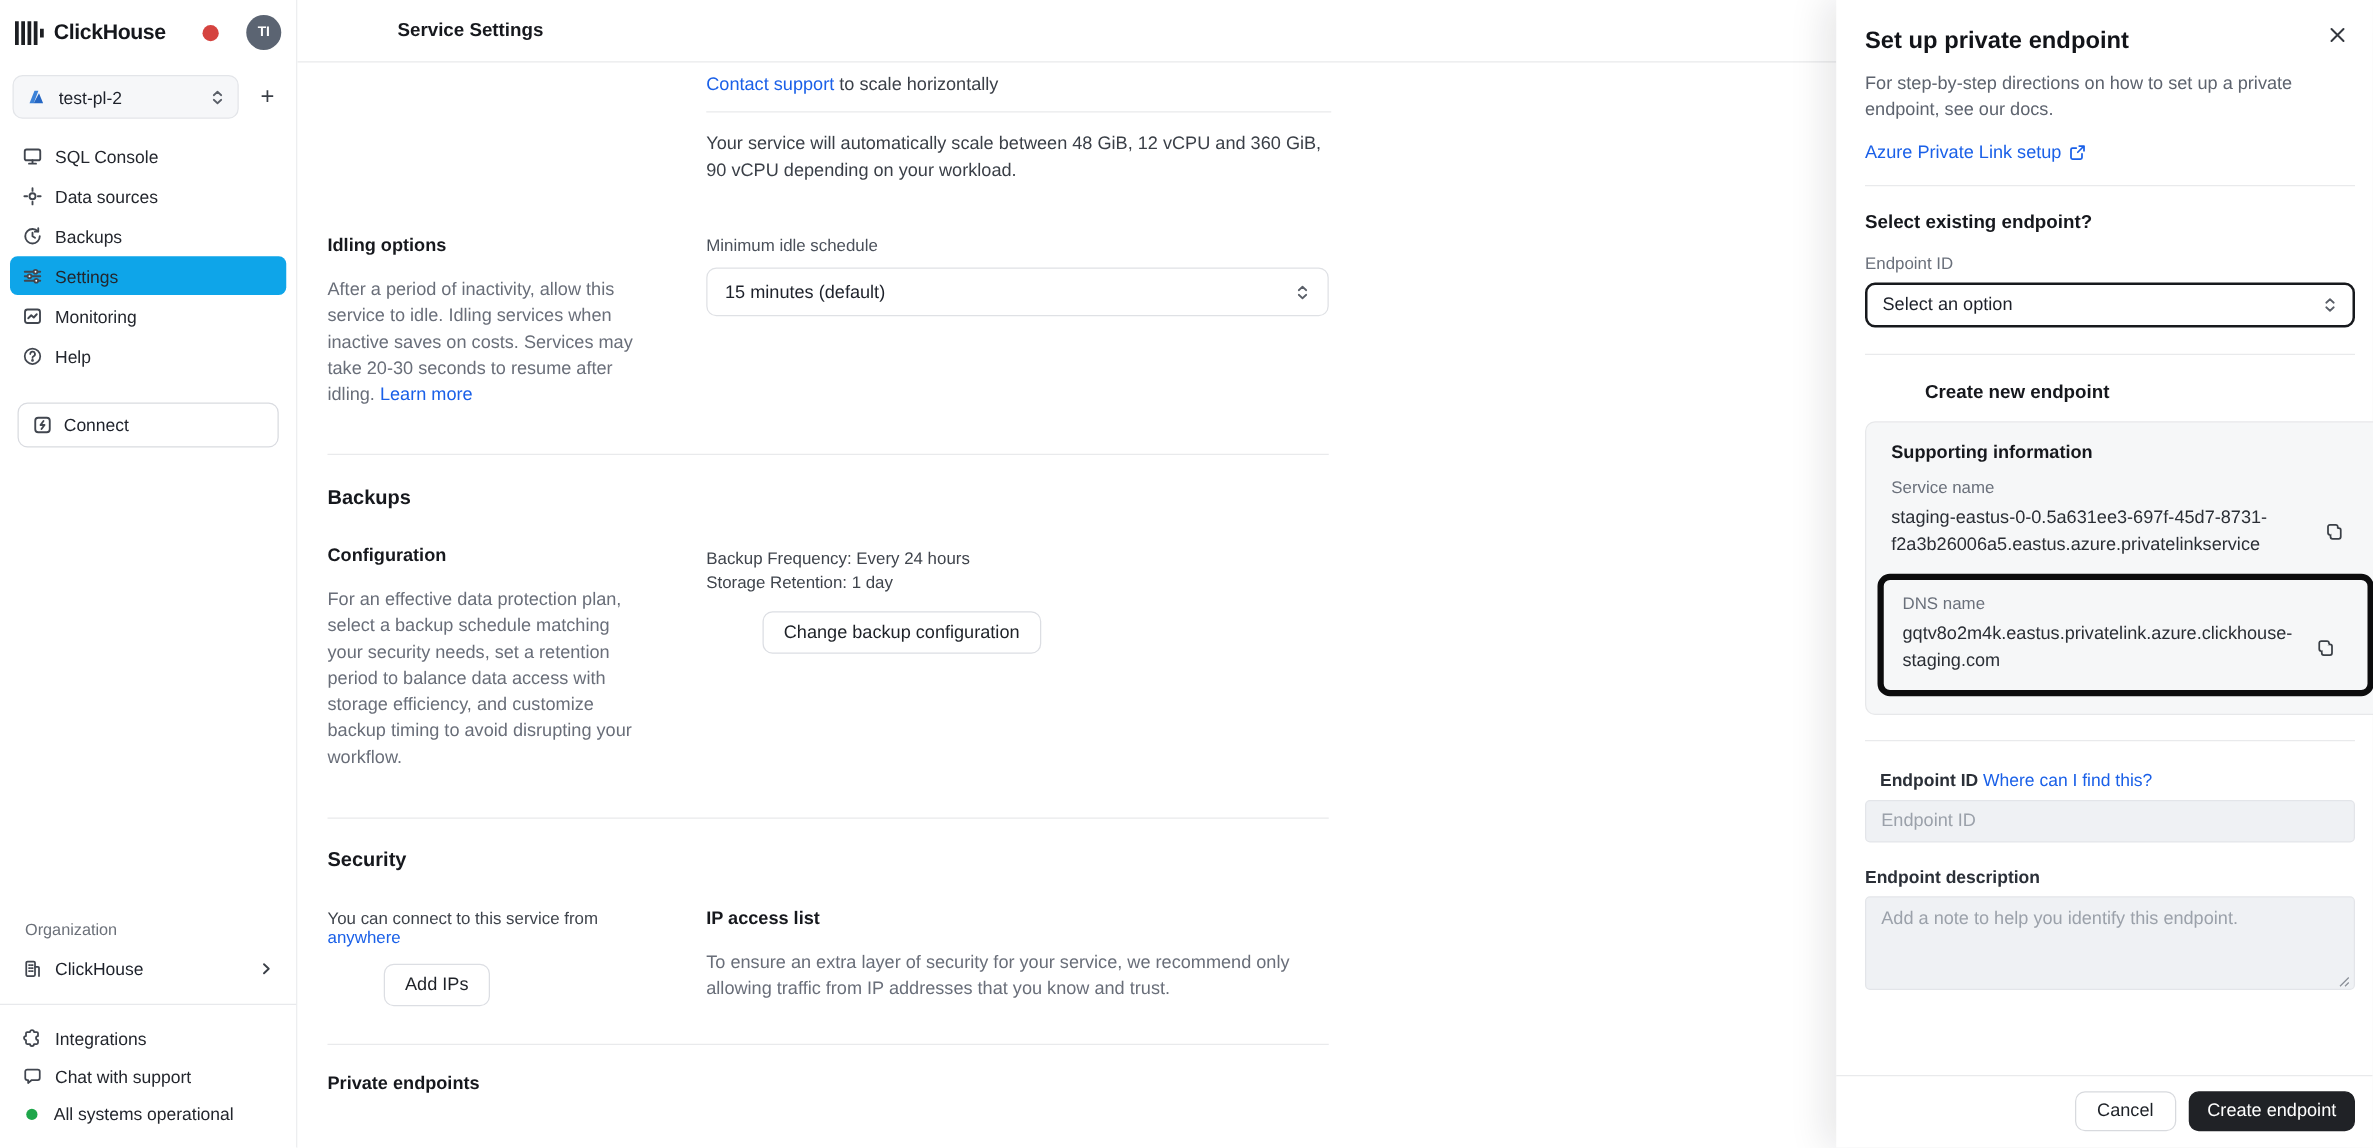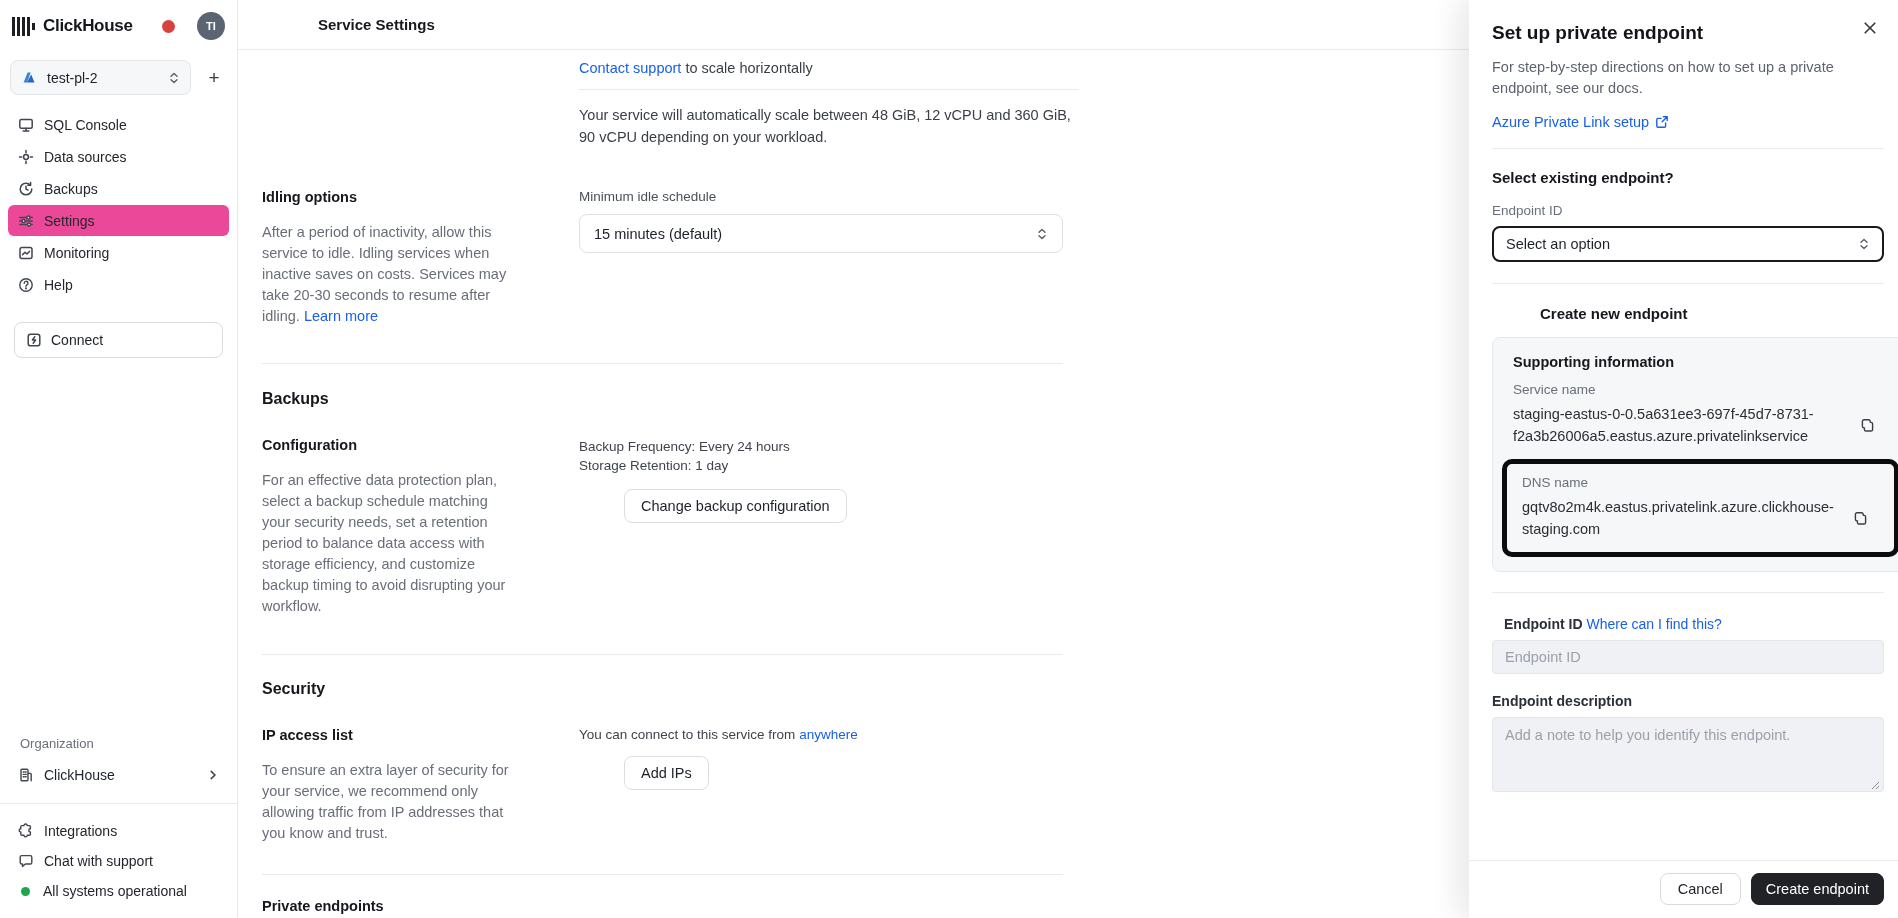--- a/index.html
+++ b/index.html
@@ -20,21 +20,21 @@
   .avatar { width:28px; height:28px; border-radius:50%; background:#5b6472; color:#fff;
     font-size:11px; font-weight:700; display:flex; align-items:center; justify-content:center; }
   .svc-row { display:flex; align-items:center; gap:12px; margin:10px 12px 14px 10px; }
   .svc-select { flex:1; height:35px; background:#f6f7f9; border:1px solid #e3e5e9; border-radius:8px;
     display:flex; align-items:center; gap:10px; padding:0 10px; cursor:pointer; }
   .svc-select .name { flex:1; font-size:14px; color:#1d212a; }
   .plus-btn { font-size:19px; color:#3a3f47; width:22px; text-align:center; cursor:pointer; }
   .nav { padding:0 8px; }
   .nav-item { height:31px; display:flex; align-items:center; gap:10px; padding:0 10px;
     border-radius:6px; color:#23262d; cursor:pointer; margin-bottom:1px; }
-  .nav-item.active { background:#ec4899; }
+  .nav-item.active { background:#0ea5e9; }
   .nav-item .ic { color:#41464f; width:16px; display:flex; justify-content:center; }
   .connect-btn { margin:21px 14px 0 14px; height:36px; border:1px solid #d9dbe0; border-radius:8px;
     display:flex; align-items:center; gap:9px; padding:0 11px; cursor:pointer; color:#1d212a; }
   .connect-btn .ic { color:#41464f; }
   .side-spacer { flex:1; }
   .org-label { margin:0 20px 8px 20px; font-size:13px; color:#6b7079; }
   .org-item { margin:0 8px; height:32px; display:flex; align-items:center; gap:10px; padding:0 10px;
     border-radius:6px; cursor:pointer; }
   .org-item .grow { flex:1; }
   .side-divider { height:1px; background:#e8e9ec; margin:12px 0; }
@@ -42,21 +42,21 @@
   .foot-item { height:30px; display:flex; align-items:center; gap:10px; padding:0 10px;
     border-radius:6px; cursor:pointer; color:#23262d; }
   .green-dot { width:9px; height:9px; border-radius:50%; background:#1ea64a; margin:0 3px; }
 
   
   .main { position:absolute; left:238px; top:0; bottom:0; right:429px; background:#fff; }
   .main-header { height:50px; border-bottom:1px solid #e9eaec; display:flex; align-items:center;
     padding-left:80px; }
   .main-title { font-size:15px; font-weight:700; color:#16181d; }
   .content { padding:0 0 0 24px; width:825px; }
-  .row { display:grid; grid-template-columns:250px 1fr; column-gap:67px; }
+  .row { display:grid; grid-template-columns:250px 1fr; column-gap:53px; }
   .h-sub { font-size:14.5px; font-weight:700; color:#16181d; }
   .para { font-size:14.5px; line-height:21px; color:#696e79; margin-top:17px; }
   .h-section { font-size:16px; font-weight:700; color:#16181d; }
   .divider { height:1px; background:#e9eaec; }
   .link { color:#1a60e8; cursor:pointer; text-decoration:none; }
   .field-label { font-size:13.5px; color:#4a505a; }
   .select-box { height:39px; background:#fff; border:1px solid #dfe1e5; border-radius:8px;
     display:flex; align-items:center; padding:0 14px; margin-top:10px; cursor:pointer; }
   .select-box .val { flex:1; font-size:14.5px; color:#1d212a; }
   .btn { display:inline-flex; align-items:center; justify-content:center; height:34px; padding:0 16px;
@@ -306,28 +306,28 @@
         <div class="kv">Backup Frequency: Every 24 hours</div>
         <div class="kv">Storage Retention: 1 day</div>
         <div style="margin-top:14px;"><span class="btn">Change backup configuration</span></div>
       </div>
     </div>
 
     <div class="divider" style="margin-top:37px;"></div>
     <div class="h-section" style="margin-top:25px;">Security</div>
     <div class="row" style="margin-top:29px;">
       <div>
-        <div class="h-sub">IP access list</div>
-        <div class="para">To ensure an extra layer of security for your service, we recommend only allowing traffic from IP addresses that you know and trust.</div>
-      </div>
-      <div>
         <div style="font-size:13.5px; color:#3f444c;">
           <span>You can connect to this service from </span><span class="link">anywhere</span>
         </div>
         <div style="margin-top:14px;"><span class="btn">Add IPs</span></div>
+      </div>
+      <div>
+        <div class="h-sub">IP access list</div>
+        <div class="para">To ensure an extra layer of security for your service, we recommend only allowing traffic from IP addresses that you know and trust.</div>
       </div>
     </div>
 
     <div class="divider" style="margin-top:30px;"></div>
     <div class="row" style="margin-top:23px;">
       <div>
         <div class="h-sub">Private endpoints</div>
 
       </div>
       <div>

